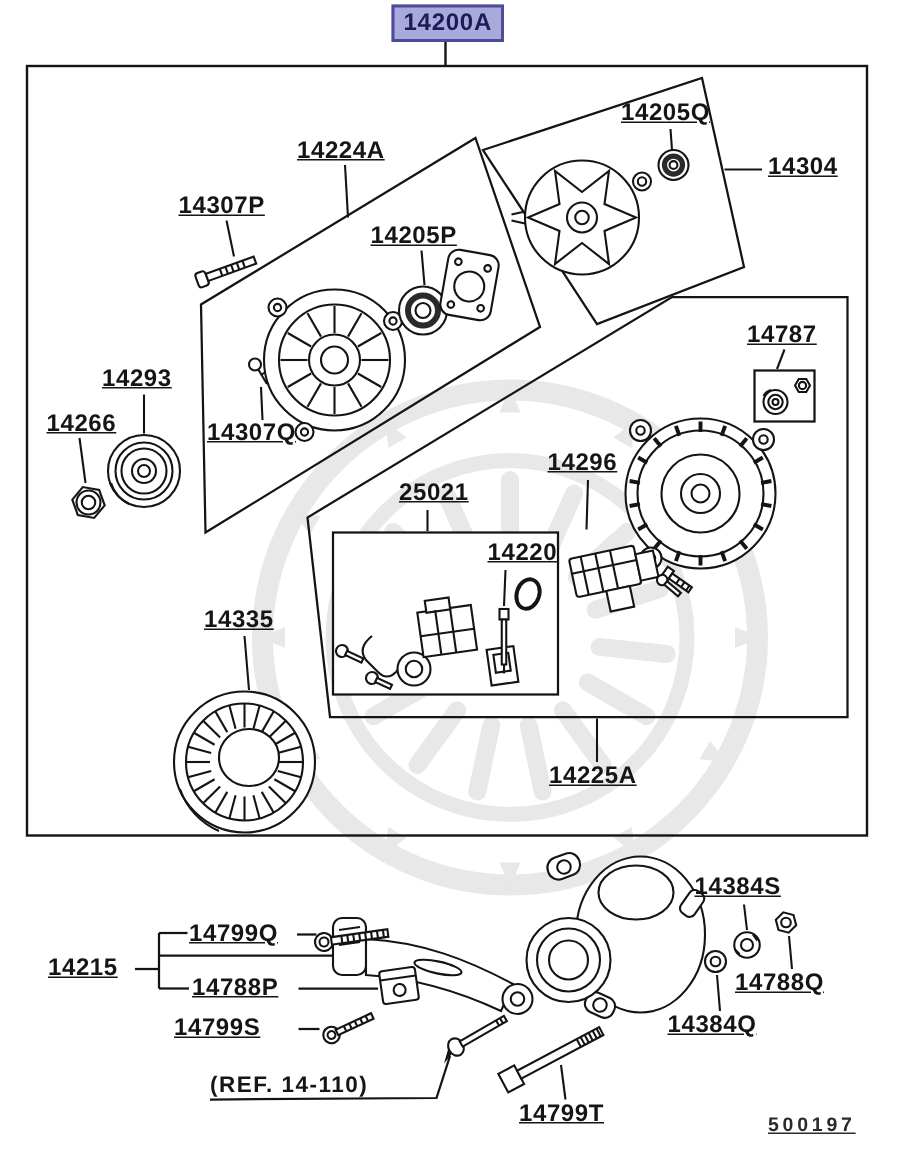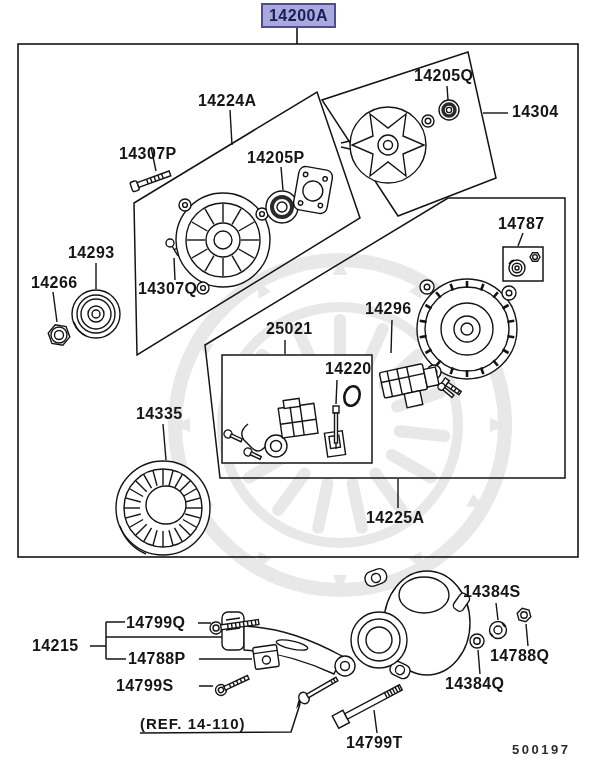--- a/index.html
+++ b/index.html
@@ -4,29 +4,29 @@
 <style>
   :root{
     --badge-fill:#a9a9dc; --badge-border:#4c4c9a; --badge-text:#1c1c5a;
     --line:#141414; --watermark:#e8e8e8; --label:#151515;
   }
   html,body{margin:0;padding:0;background:#fff;}
   #canvas{position:relative;width:609px;height:768px;background:#fff;overflow:hidden;
           font-family:"Liberation Sans",sans-serif;}
   #art{position:absolute;left:0;top:0;}
   .lbl{position:absolute;font:700 16px/1.05 "Liberation Sans",sans-serif;
-       color:var(--label);letter-spacing:.4px;white-space:nowrap;}
+       color:var(--label);letter-spacing:.4px;white-space:nowrap;text-decoration:underline;}
   #badge{position:absolute;left:261px;top:3px;width:71px;height:21px;
          background:var(--badge-fill);border:2px solid var(--badge-border);
          color:var(--badge-text);display:flex;align-items:center;justify-content:center;
          font:700 16px "Liberation Sans",sans-serif;letter-spacing:.5px;}
   #refnote{position:absolute;left:140px;top:715px;font:700 15px "Liberation Sans",sans-serif;
            color:var(--label);letter-spacing:1px;white-space:nowrap;text-align:right;}
   #sheetno{position:absolute;left:512px;top:742px;font:700 13px "Liberation Sans",sans-serif;
-           color:#2b2b2b;letter-spacing:2.5px;}
+           color:#2b2b2b;letter-spacing:2.5px;text-decoration:underline;}
 </style>
 </head>
 <body>
 
 <div id="canvas">
 
 <svg id="art" width="609" height="768" viewBox="0 0 609 768">
 
   <g stroke="#e8e8e8" fill="none">
     <circle cx="340" cy="425" r="165" stroke-width="14"></circle>
@@ -427,21 +427,21 @@
     <g>
       <circle cx="477" cy="641" r="7" fill="#fff"></circle>
       <circle cx="477" cy="641" r="3.2"></circle>
     </g>
   </g>
 </svg>
 
   <div id="badge">14200A</div>
 
   <div class="lbl" style="left:198px;top:93px">14224A</div>
-  <div class="lbl" style="left:119px;top:146px">14307P</div>
+  <div class="lbl" style="left:119px;top:130px">14307P</div>
   <div class="lbl" style="left:247px;top:150px">14205P</div>
   <div class="lbl" style="left:414px;top:68px">14205Q</div>
   <div class="lbl" style="left:512px;top:104px">14304</div>
   <div class="lbl" style="left:498px;top:216px">14787</div>
   <div class="lbl" style="left:68px;top:245px">14293</div>
   <div class="lbl" style="left:31px;top:275px">14266</div>
   <div class="lbl" style="left:138px;top:281px">14307Q</div>
   <div class="lbl" style="left:266px;top:321px">25021</div>
   <div class="lbl" style="left:365px;top:301px">14296</div>
   <div class="lbl" style="left:325px;top:361px">14220</div>

